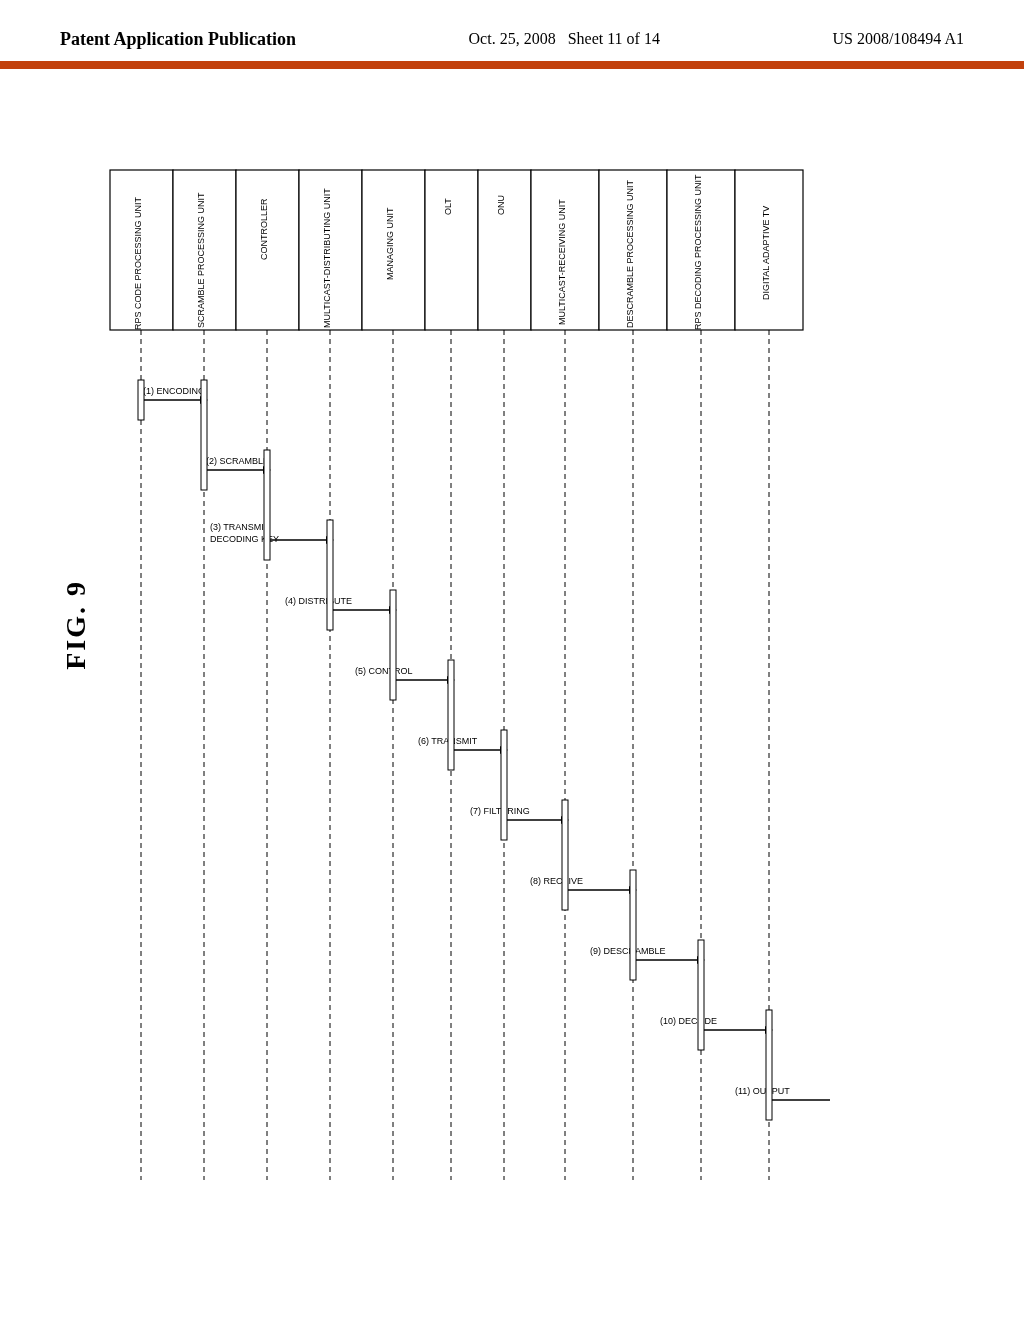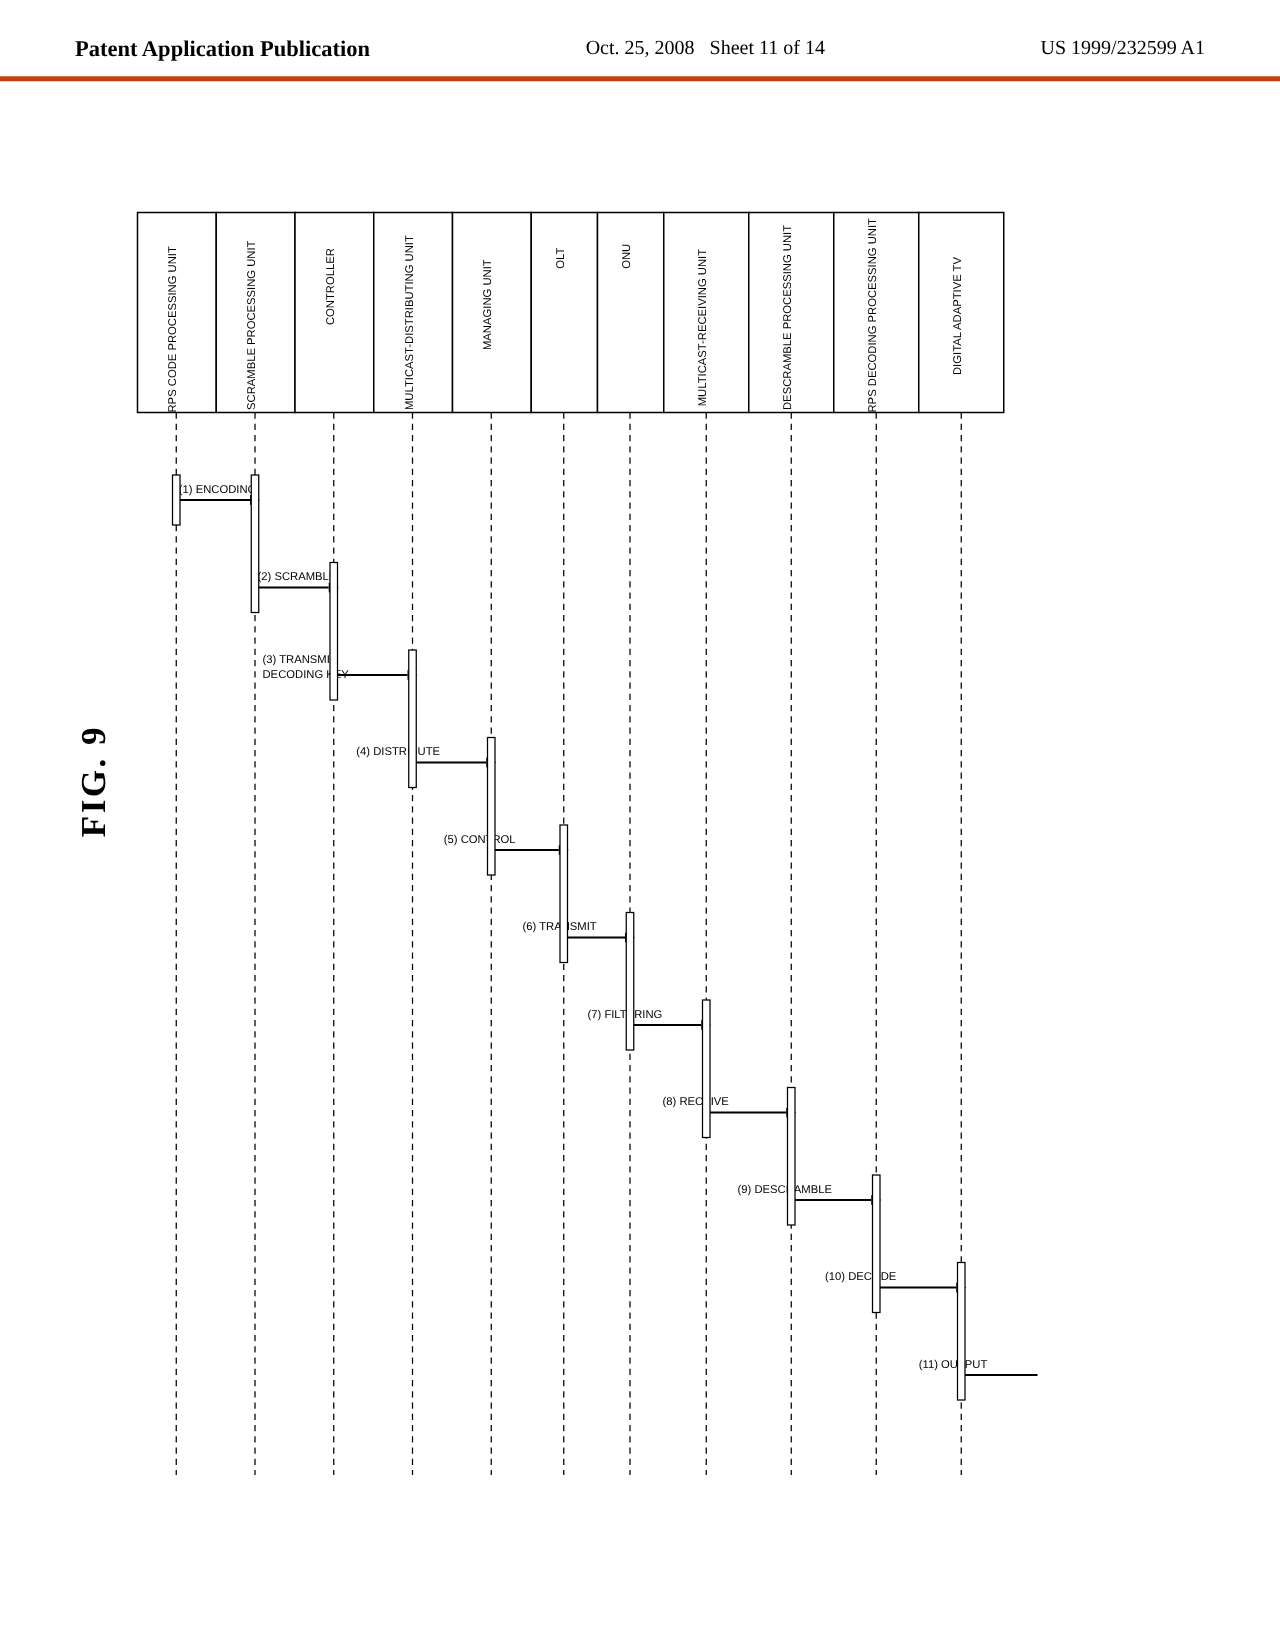--- a/index.html
+++ b/index.html
@@ -10,21 +10,21 @@
       font-family: 'Times New Roman', Times, serif;
       overflow: hidden;
       position: relative;
     }
 
     .header {
       display: flex;
       justify-content: space-between;
       align-items: flex-start;
       padding: 28px 60px 0 60px;
-      border-bottom: 4px solid #c2410c;
+      border-bottom: 8px solid #c2410c;
       padding-bottom: 10px;
     }
 
     .header-left {
       font-weight: bold;
       font-size: 18px;
       line-height: 1.3;
     }
 
     .header-center {
@@ -69,21 +69,21 @@
   </style>
 </head>
 <body>
 
 <div class="header">
   <div class="header-left">Patent Application Publication</div>
   <div class="header-center">
     <span>Oct. 25, 2008</span>&nbsp;&nbsp;
     <span>Sheet 11 of 14</span>
   </div>
-  <div class="header-right">US 1999/232599 A1</div>
+  <div class="header-right">US 2008/108494 A1</div>
 </div>
 
 <div class="fig-label">FIG. 9</div>
 
 <div class="diagram-container">
   <svg class="diagram-svg" viewBox="0 0 860 1060" xmlns="http://www.w3.org/2000/svg">
 
     <rect x="10" y="10" width="63" height="160" fill="white" stroke="black" stroke-width="1.2"></rect>
     <rect x="73" y="10" width="63" height="160" fill="white" stroke="black" stroke-width="1.2"></rect>
     <rect x="136" y="10" width="63" height="160" fill="white" stroke="black" stroke-width="1.2"></rect>

